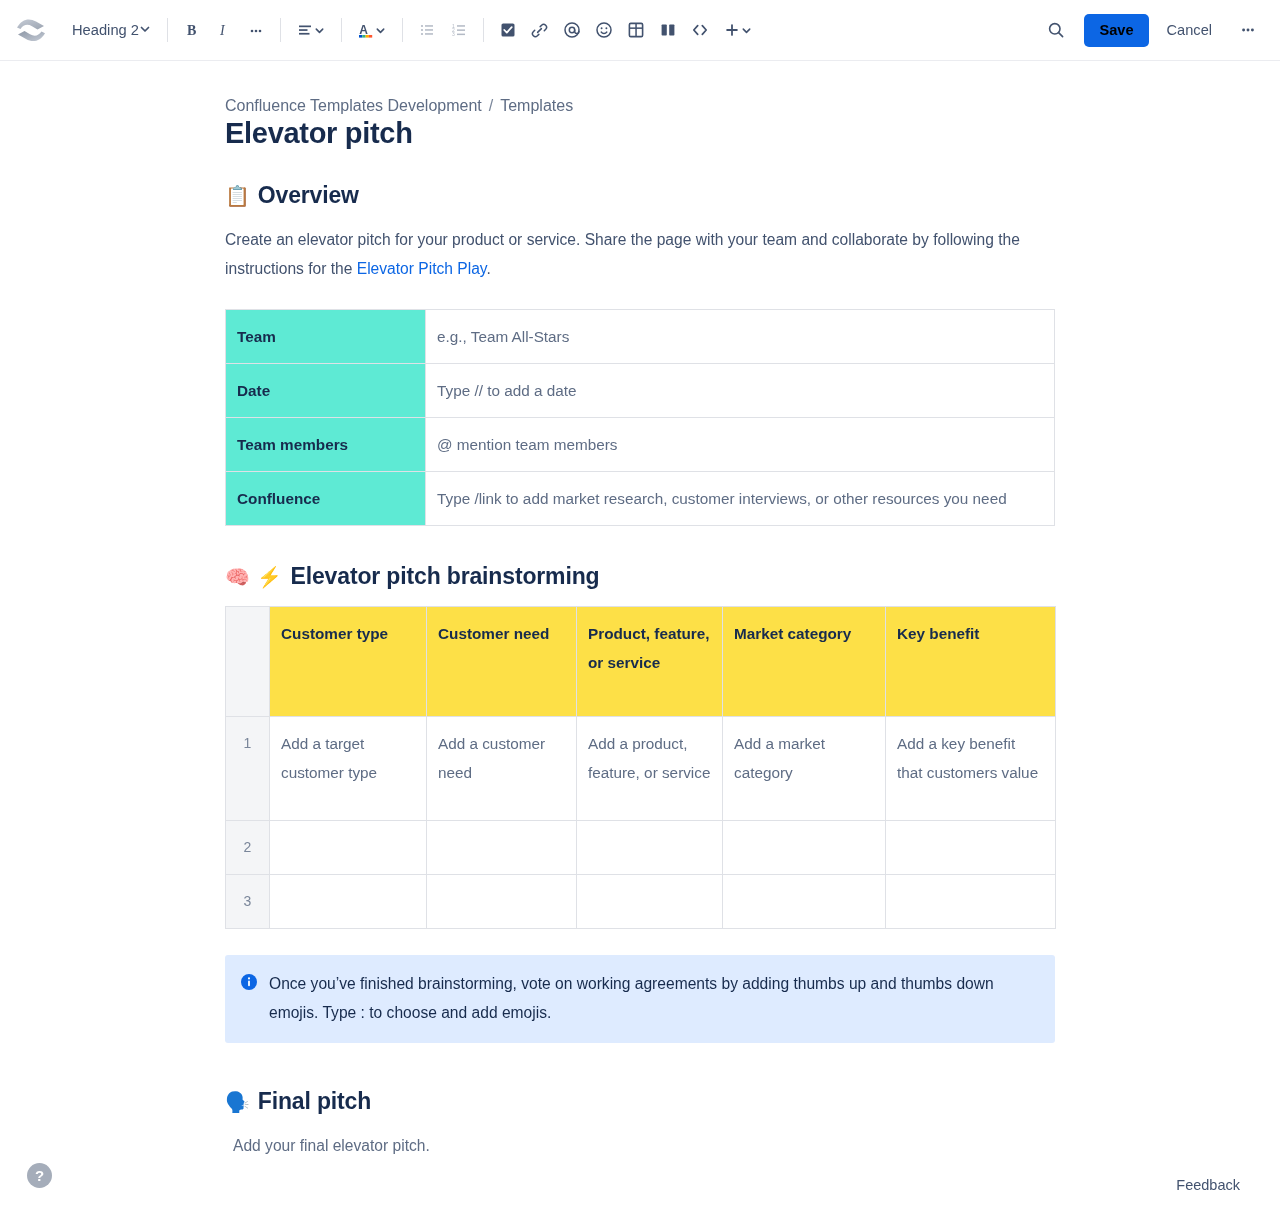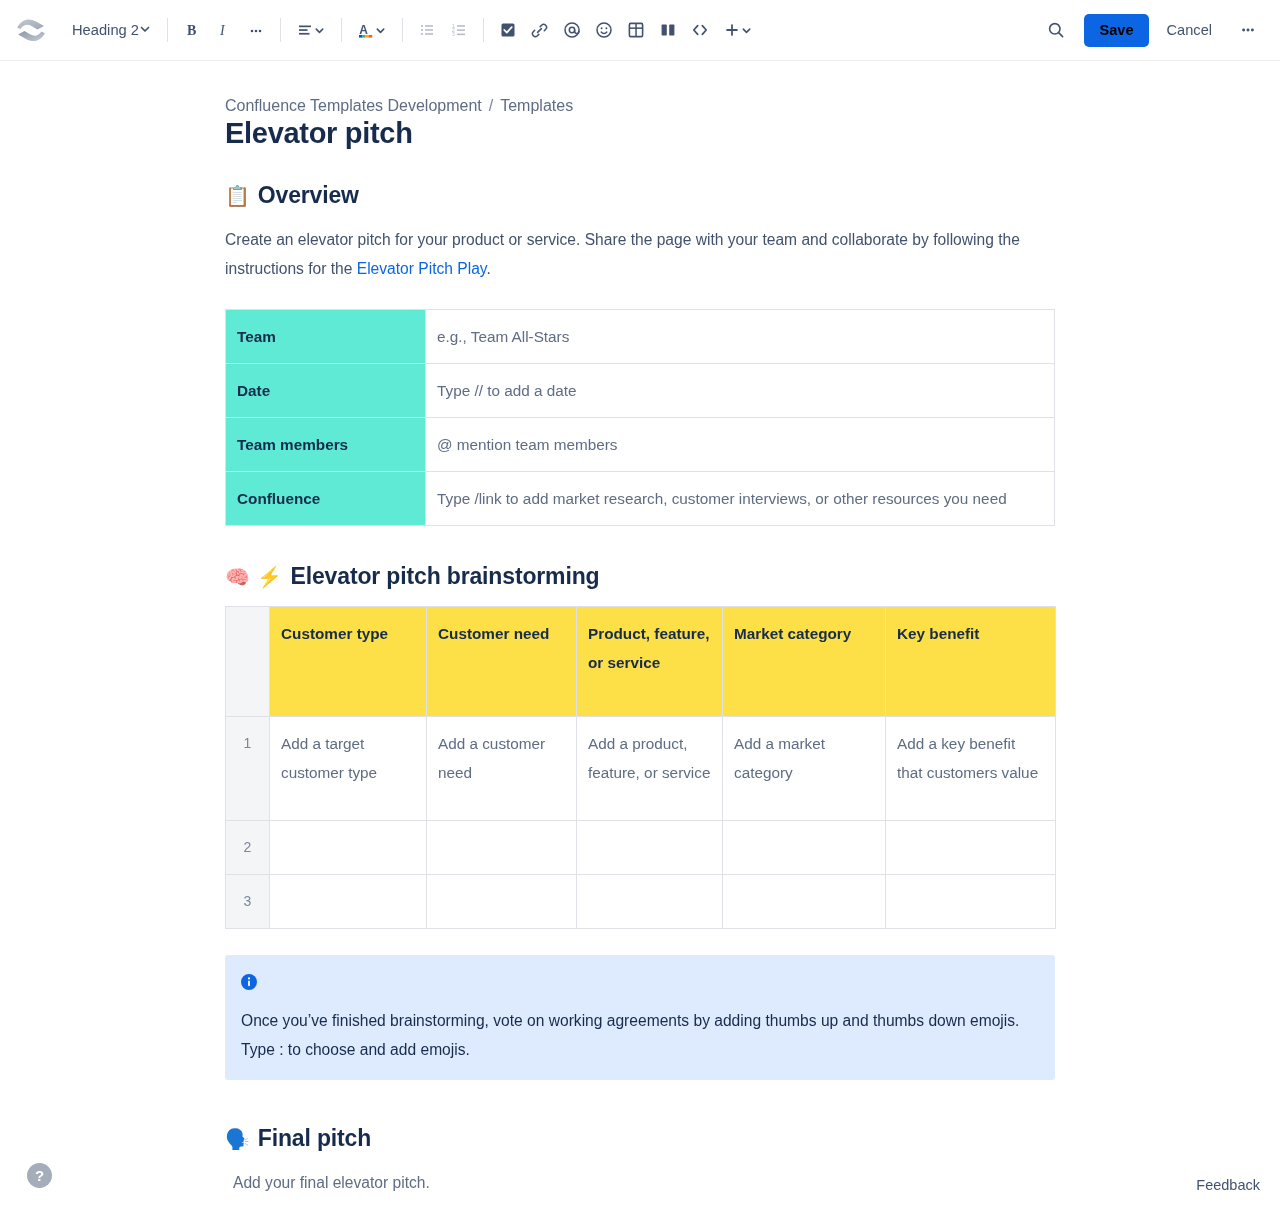--- a/index.html
+++ b/index.html
@@ -199,21 +199,20 @@
 
   
   .info-panel {
     background: #deebff;
     border-radius: 3px;
     padding: 14px 16px 16px 16px;
     display: flex;
     gap: 12px;
     margin-bottom: 44px;
     width: 830px;
-    flex-direction: column;
   }
   .info-panel .ico { flex: 0 0 auto; margin-top: 5px; }
   .info-panel .txt {
     font-size: 15.6px;
     line-height: 29px;
     color: #172b4d;
   }
 
   .final-text {
     font-size: 15.6px;
@@ -231,21 +230,21 @@
     width: 25px; height: 25px;
     border-radius: 50%;
     background: #a5adba;
     color: #ffffff;
     display: flex; align-items: center; justify-content: center;
     font-size: 15px; font-weight: 700;
     cursor: pointer;
   }
   .feedback-btn {
     position: absolute;
-    right: 20px;
+    right: 40px;
     bottom: 27px;
     font-size: 14.5px;
     color: #42526e;
     cursor: pointer;
   }
 </style>
 </head>
 <body>
 
 <div class="toolbar">

